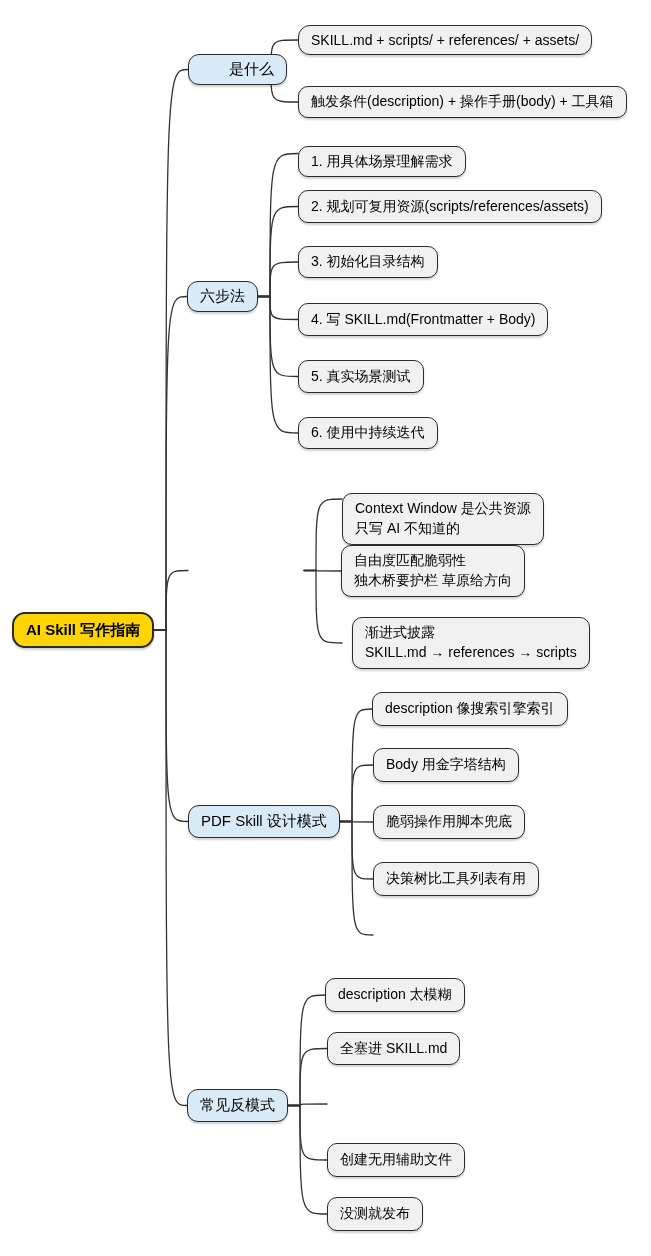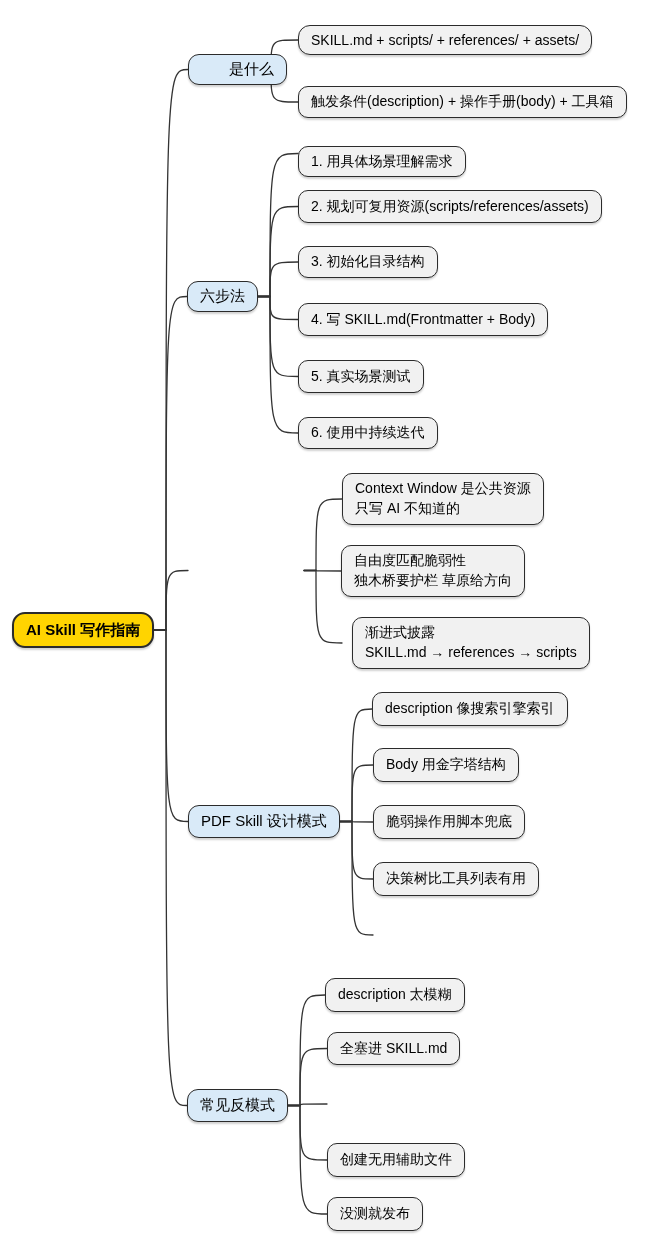--- a/index.html
+++ b/index.html
@@ -65,21 +65,21 @@
   #b3   { left: 188px; top: 805px;  height: 33px; }
   #b4   { left: 187px; top: 1089px; height: 33px; }
   #l00  { left: 298px; top: 25px;   height: 30px; border-radius: 12px; }
   #l01  { left: 298px; top: 86px;   height: 32px; }
   #l10  { left: 298px; top: 138px;  height: 31px; margin-top: 8px; }
   #l11  { left: 298px; top: 190px;  height: 33px; }
   #l12  { left: 298px; top: 246px;  height: 32px; }
   #l13  { left: 298px; top: 303px;  height: 33px; }
   #l14  { left: 298px; top: 360px;  height: 33px; }
   #l15  { left: 298px; top: 417px;  height: 32px; }
-  #l20  { left: 342px; top: 473px;  height: 52px; }
+  #l20  { left: 342px; top: 493px;  height: 52px; }
   #l21  { left: 341px; top: 545px;  height: 52px; }
   #l22  { left: 352px; top: 617px;  height: 52px; }
   #l30  { left: 372px; top: 692px;  height: 34px; }
   #l31  { left: 373px; top: 748px;  height: 34px; }
   #l32  { left: 373px; top: 805px;  height: 34px; }
   #l33  { left: 373px; top: 862px;  height: 34px; }
   #l34  { left: 373px; top: 918px;  height: 34px; }
   #l40  { left: 325px; top: 978px;  height: 34px; }
   #l41  { left: 327px; top: 1032px; height: 33px; }
   #l42  { left: 327px; top: 1087px; height: 34px; }

